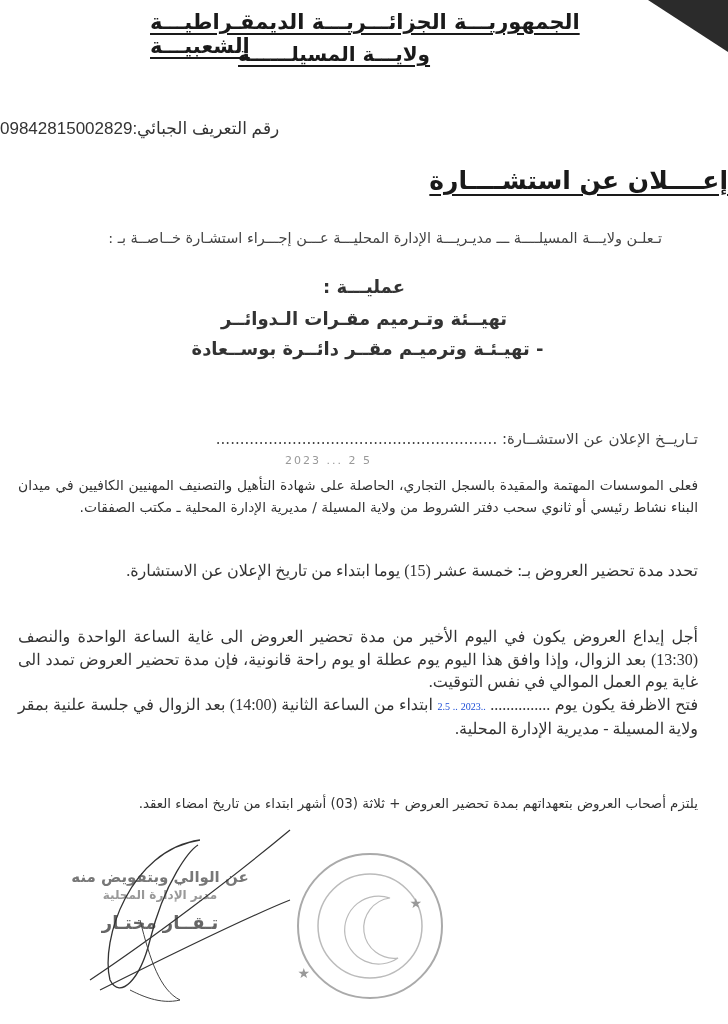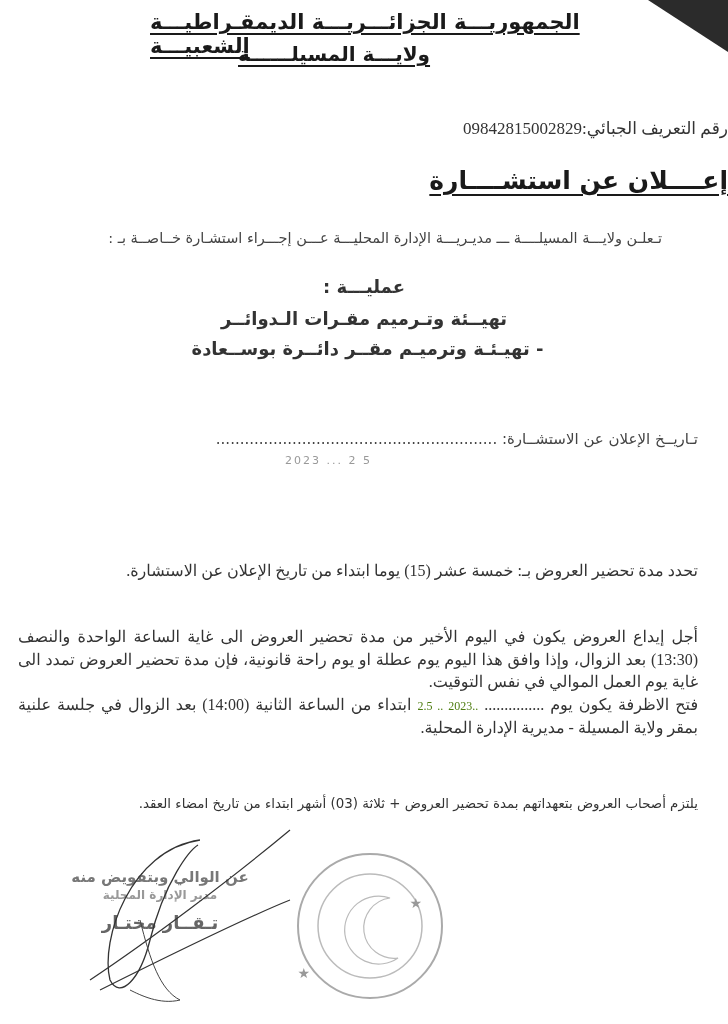--- a/index.html
+++ b/index.html
@@ -10,21 +10,21 @@
   }
   .page { position: absolute; inset: 0; direction: rtl; }
   .corner {
     position: absolute; top: 0; right: 0; width: 0; height: 0;
     border-top: 52px solid #2b2b2b; border-left: 80px solid transparent;
   }
   .hdr { position: absolute; text-align: left; font-weight: bold; color: #1a1a1a; text-decoration: underline; text-underline-offset: 4px; }
   .h1 { top: 10px; right: 78px; width: 500px; font-size: 21px; letter-spacing: 1px; }
   .h2 { top: 42px; right: 190px; width: 300px; font-size: 20px; }
   .h3 { top: 72px; right: 165px; width: 330px; font-size: 20px; }
-  .nif { position: absolute; top: 118px; left: 0; right: 0; text-align: right; font-family: Liberation Serif, serif; font-size: 17px; color: #333; }
+  .nif { position: absolute; top: 118px; left: 0; right: 0; text-align: left; font-family: Liberation Sans, sans-serif; font-size: 17px; color: #333; }
   .title { position: absolute; top: 166px; left: 0; right: 0; font-weight: bold; font-size: 25px; text-decoration: underline; text-underline-offset: 5px; color: #1a1a1a; }
   .intro { position: absolute; top: 226px; right: 66px; left: 58px; font-size: 14.5px; line-height: 25px; color: #444; text-align: justify; }
   .op { position: absolute; left: 0; right: 0; text-align: center; font-weight: bold; color: #333; font-size: 18px; }
   .op1 { top: 276px; }
   .op2 { top: 308px; }
   .op3 { top: 338px; padding-left: 7px; }
   .date-line { position: absolute; top: 430px; right: 30px; left: 150px; font-size: 15px; color: #444; white-space: nowrap; }
   .dots { letter-spacing: 1px; }
   .stamp-date { position: absolute; top: 422px; left: 285px; font-size: 11px; color: #999; direction: ltr; letter-spacing: 2px; margin-top: 32px; }
   .para { position: absolute; right: 30px; left: 18px; font-size: 14.6px; line-height: 22px; color: #333; text-align: justify; text-align-last: right; }
@@ -59,25 +59,26 @@
   <div class="op op1">عمليـــة :</div>
   <div class="op op2">تهيــئة وتـرميم مقـرات الـدوائــر</div>
   <div class="op op3">- تهيـئـة وترميـم مقــر دائــرة بوســعادة</div>
 
   <div class="stamp-date">2023  ...  2 5</div>
   <div class="date-line">
     <span>تـاريــخ الإعلان عن الاستشــارة:</span>
     <span class="dots">...........................................................</span>
   </div>
 
+  <div class="para p1">فعلى الموسسات المهتمة والمقيدة بالسجل التجاري، الحاصلة على شهادة التأهيل والتصنيف المهنيين الكافيين في ميدان البناء نشاط رئيسي أو ثانوي سحب دفتر الشروط من ولاية المسيلة / مديرية الإدارة المحلية ـ مكتب الصفقات.</div>
   <div class="para p2">تحدد مدة تحضير العروض بـ: خمسة عشر (15) يوما ابتداء من تاريخ الإعلان عن الاستشارة.</div>
   <div class="para p3">
     <span>أجل إيداع العروض يكون في اليوم الأخير من مدة تحضير العروض الى غاية الساعة الواحدة والنصف (13:30) بعد الزوال، وإذا وافق هذا اليوم يوم عطلة او يوم راحة قانونية، فإن مدة تحضير العروض تمدد الى غاية يوم العمل الموالي في نفس التوقيت.</span><br>
     <span>فتح الاظرفة يكون يوم ...............</span>
-    <span style="color:#4d7c0f;font-size:12px">..2023 .. 2.5</span>
+    <span style="color:#1d4ed8;font-size:10px">..2023 .. 2.5</span>
     <span>ابتداء من الساعة الثانية (14:00) بعد الزوال في جلسة علنية بمقر ولاية المسيلة - مديرية الإدارة المحلية.</span>
   </div>
   <div class="para p5" style="top:792px">يلتزم أصحاب العروض بتعهداتهم بمدة تحضير العروض + ثلاثة (03) أشهر ابتداء من تاريخ امضاء العقد.</div>
 
   <svg class="seal" viewBox="0 0 160 170">
     <circle cx="80" cy="88" r="72" fill="none" stroke="#aaa" stroke-width="2"></circle>
     <circle cx="80" cy="88" r="52" fill="none" stroke="#bbb" stroke-width="1.5"></circle>
     <path d="M100 60 A34 34 0 1 0 108 120 A28 28 0 1 1 100 60 Z" fill="none" stroke="#bbb" stroke-width="1.2"></path>
     <text x="20" y="140" font-size="14" fill="#999">★</text>
     <text x="132" y="70" font-size="14" fill="#999">★</text>

